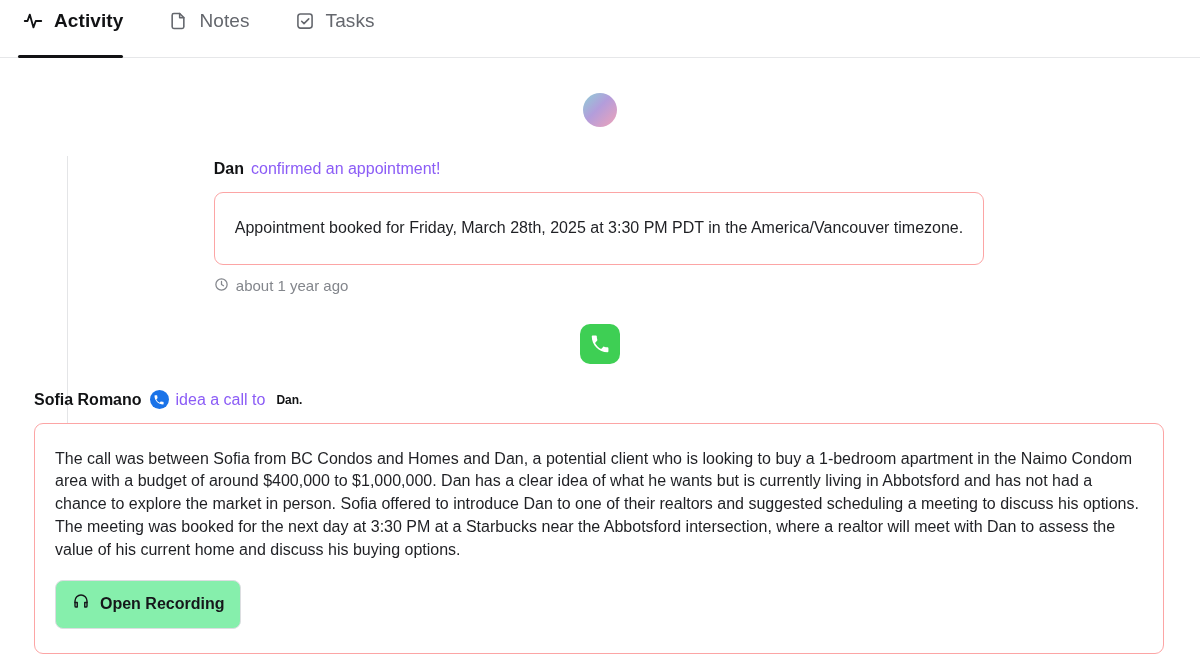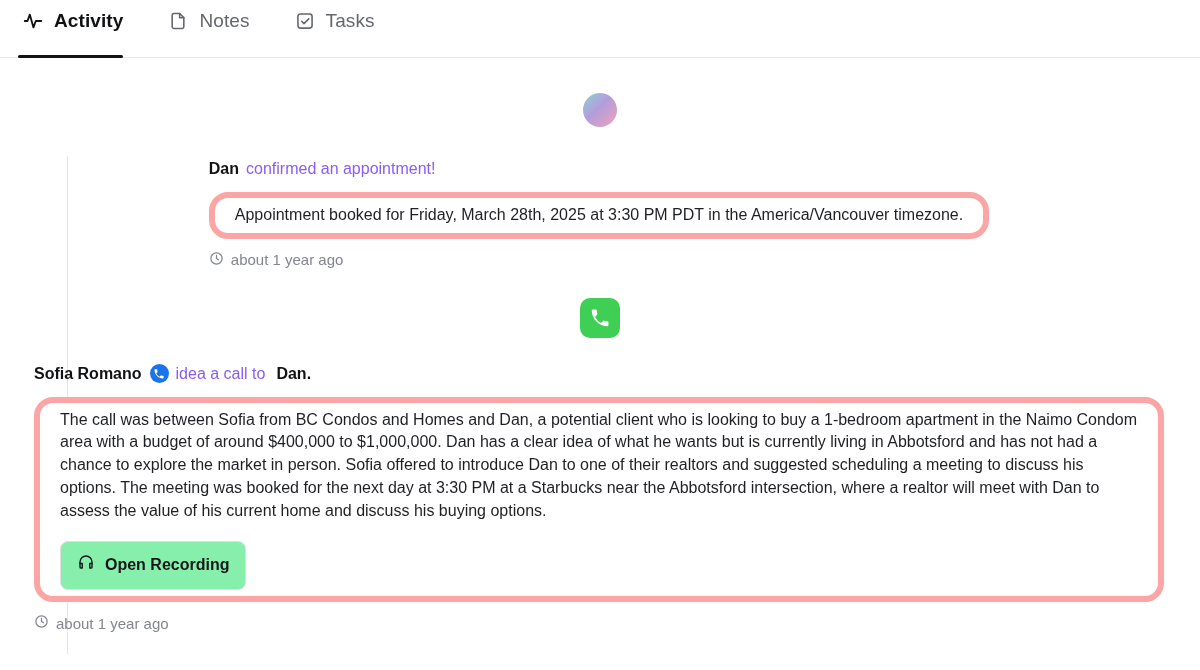--- a/index.html
+++ b/index.html
@@ -97,36 +97,36 @@
   .event-head {
     display: flex;
     align-items: center;
     gap: 7px;
     font-size: 16px;
     height: 24px;
     margin-bottom: 11px;
   }
   .actor { font-weight: bold; color: #111214; font-size: 16px; }
   .action { color: #8b5cf6; font-size: 16px; }
-  .target { font-weight: bold; color: #111214; font-size: 16px; margin-left: 4px; }
+  .target { font-weight: bold; color: #111214; font-size: 12px; margin-left: 4px; }
   .provider-chip {
     width: 19px; height: 19px;
     border-radius: 50%;
     background: #1a73e8;
     display: inline-flex;
     align-items: center;
     justify-content: center;
     margin-left: 1px;
   }
 
   .card {
-    border: 6px solid #fca5a5;
-    border-radius: 19px;
+    border: 1px solid #fca5a5;
+    border-radius: 9px;
     background: #fff;
-    padding: 6px 20px;
+    padding: 24px 20px;
     font-size: 16px;
     line-height: 1.42;
     color: #1f2024;
   }
   .card p { margin: 0; }
 
   .recording-btn {
     margin-top: 19px;
     display: inline-flex;
     align-items: center;

